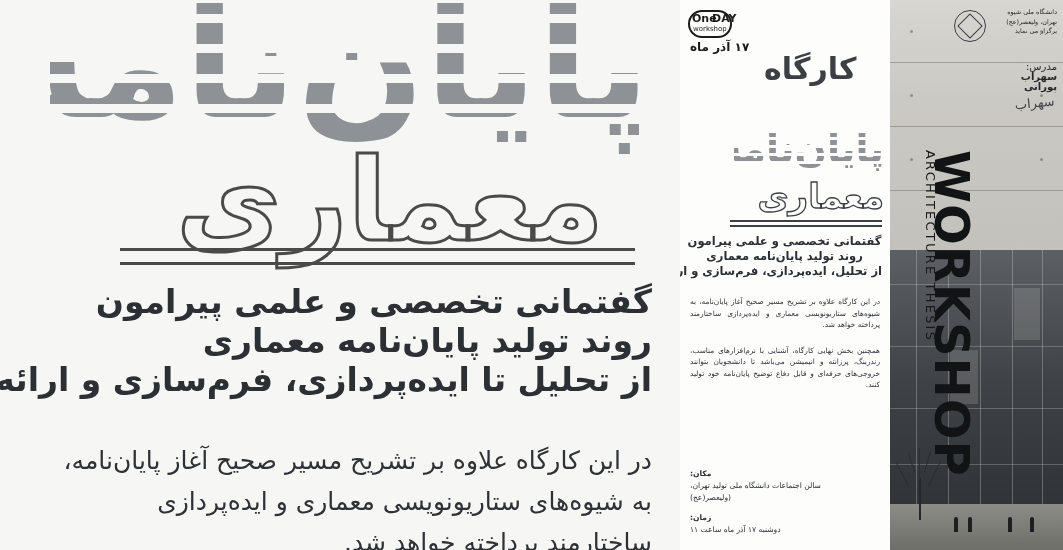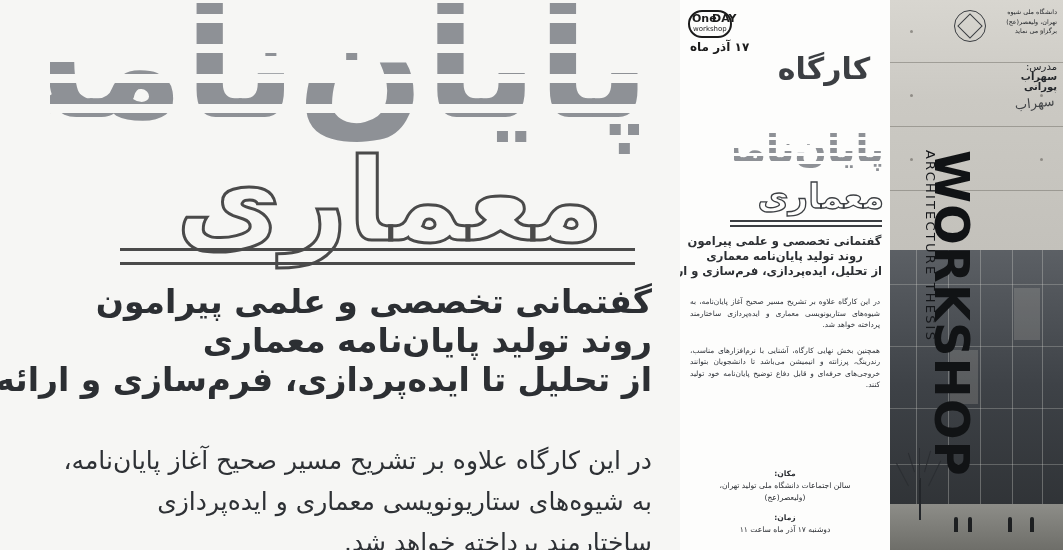--- a/index.html
+++ b/index.html
@@ -153,21 +153,21 @@
     direction: rtl;
     white-space: nowrap;
   }
 
   
   .mid-karga {
     position: absolute;
     right: 6px; top: 52px;
     width: 120px;
     direction: rtl;
-    text-align: center;
+    text-align: left;
   }
   .mid-karga .l1, .mid-karga .l2 {
     font-family: "DejaVu Sans", sans-serif;
     font-weight: bold;
     font-size: 30px;
     line-height: 34px;
     color: #3c3f43;
     white-space: nowrap;
     letter-spacing: -1px;
   }
@@ -247,21 +247,21 @@
     font-size: 7.4px;
     line-height: 11.5px;
     color: #30343a;
   }
 
   .mid-footer {
     position: absolute;
     right: 10px; bottom: 14px;
     width: 190px;
     direction: rtl;
-    text-align: center;
+    text-align: left;
   }
   .mid-footer .fl {
     font-family: "DejaVu Sans", sans-serif;
     font-size: 7.6px;
     line-height: 12px;
     color: #2b2e33;
   }
   .mid-footer .flb {
     font-weight: bold;
   }

